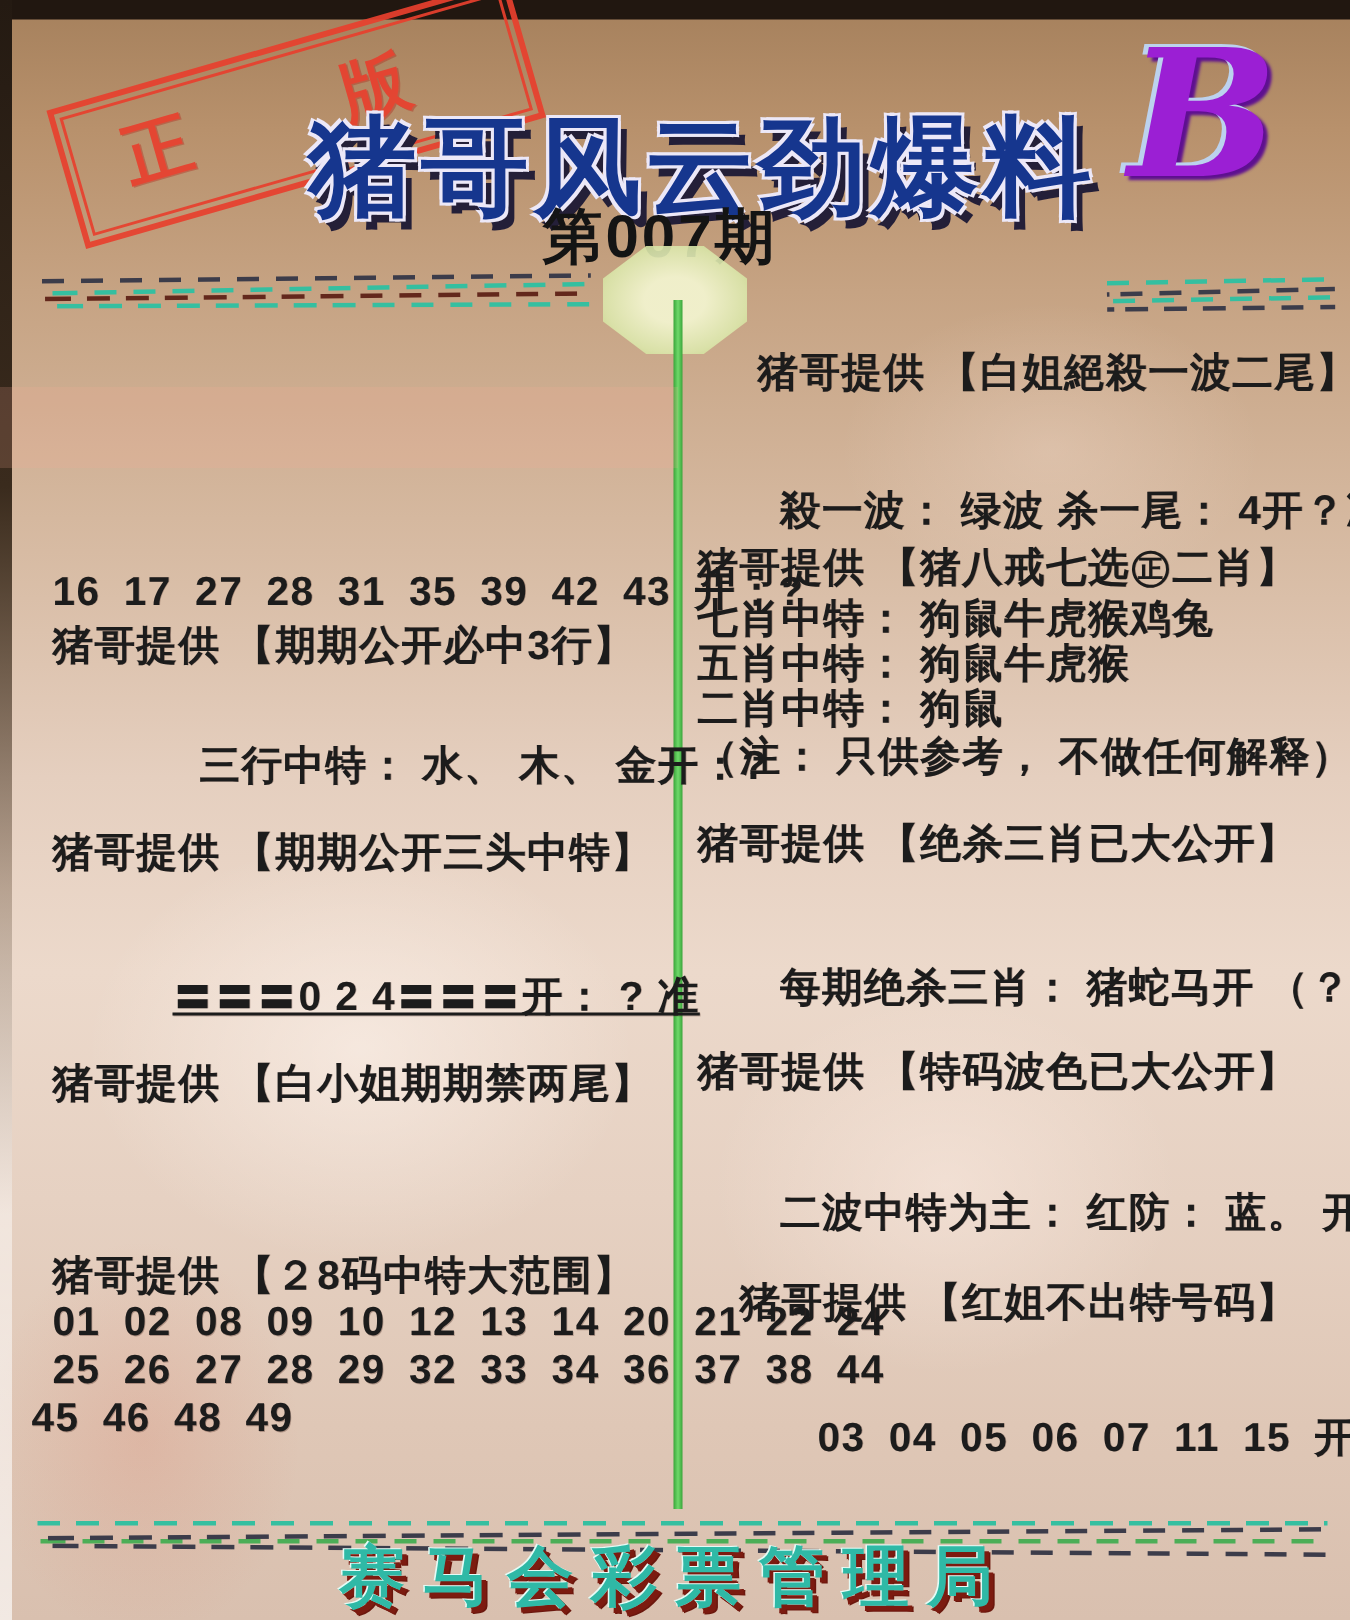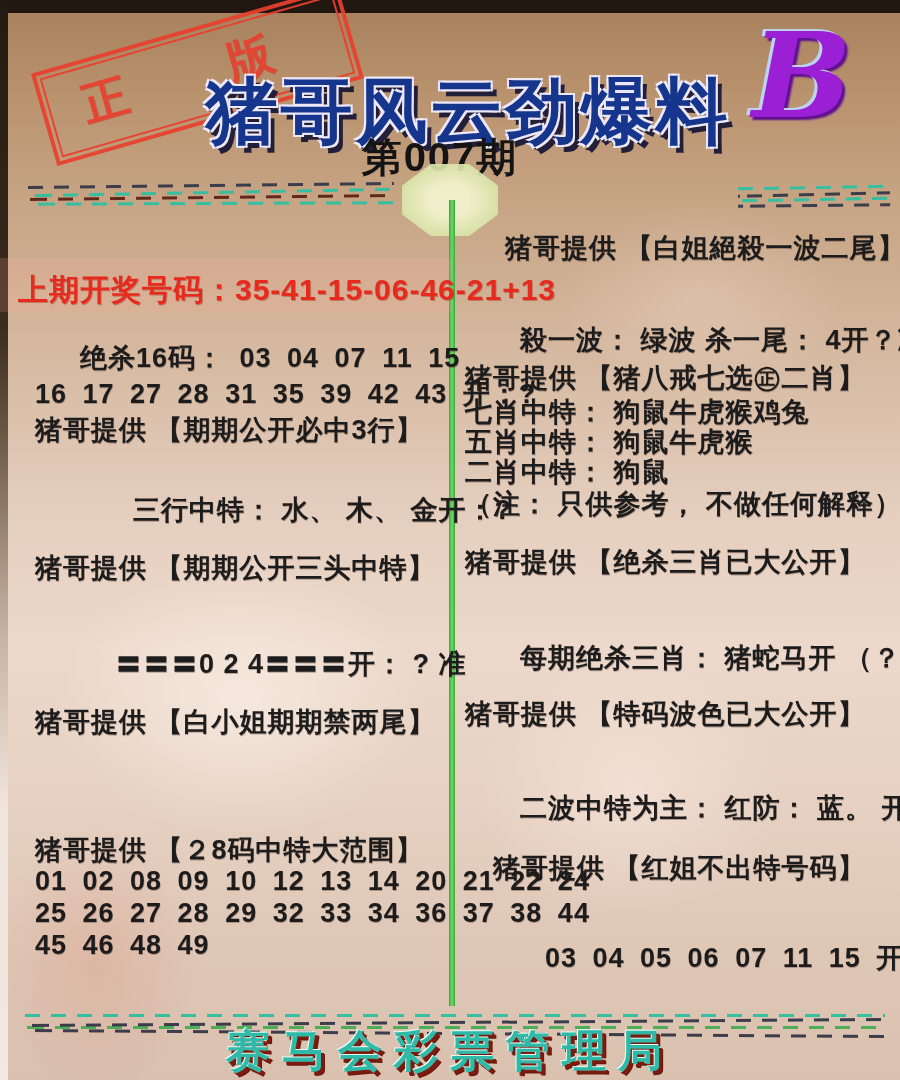--- a/index.html
+++ b/index.html
@@ -97,37 +97,35 @@
     <div class="hrow h-teal"></div>
       <div class="hrow h-dark"></div>
     <div class="hrow h-teal"></div>
       <div class="hrow h-dark"></div>
   </div>
   <div class="octagon"></div>
 
   <div class="divider"></div>
 
   <div class="red-band"></div>
-  <div class="red-line">上期开奖号码：35-41-15-06-46-21+13</div>
 
-  <div class="line nums" style="left:80px;top:340px;">绝杀16码： 03 04 07 11 15</div>
   <div class="line nums" style="left:35px;top:376px;">16 17 27 28 31 35 39 42 43 开：?</div>
   <div class="line" style="left:35px;top:412px;">猪哥提供 【期期公开必中3行】</div>
 
   <div class="line" style="left:108px;top:492px;margin-left:25px;">三行中特： 水、 木、 金开：?</div>
   <div class="line" style="left:35px;top:550px;">猪哥提供 【期期公开三头中特】</div>
 
-  <div class="line" style="left:115px;top:646px;">〓〓〓0 2 4〓〓〓开： ? 准</div>
+  <div class="line" style="left:115px;top:646px;text-decoration:underline;">〓〓〓0 2 4〓〓〓开： ? 准</div>
   <div class="line" style="left:35px;top:704px;">猪哥提供 【白小姐期期禁两尾】</div>
 
 
   <div class="line" style="left:35px;top:832px;">猪哥提供 【２8码中特大范围】</div>
   <div class="line nums" style="left:35px;top:866px;">01 02 08 09 10 12 13 14 20 21 22 24</div>
   <div class="line nums" style="left:35px;top:898px;">25 26 27 28 29 32 33 34 36 37 38 44</div>
-  <div class="line nums" style="left:35px;top:930px;">45 46 48 49</div>
+  <div class="line nums" style="left:21px;top:930px;">45 46 48 49</div>
 
   <div class="line" style="left:465px;top:230px;margin-left:40px;">猪哥提供 【白姐絕殺一波二尾】</div>
   <div class="line" style="left:520px;top:322px;">殺一波： 绿波 杀一尾： 4开？准</div>
   <div class="line" style="left:465px;top:394px;">七肖中特： 狗鼠牛虎猴鸡兔</div>
   <div class="line" style="left:465px;top:360px;">猪哥提供 【猪八戒七选㊣二肖】</div>
   <div class="line" style="left:465px;top:424px;text-align:right;">五肖中特： 狗鼠牛虎猴</div>
   <div class="line" style="left:465px;top:454px;">二肖中特： 狗鼠</div>
   <div class="line" style="left:465px;top:486px;">（注： 只供参考， 不做任何解释）</div>
 
   <div class="line" style="left:465px;top:544px;">猪哥提供 【绝杀三肖已大公开】</div>

